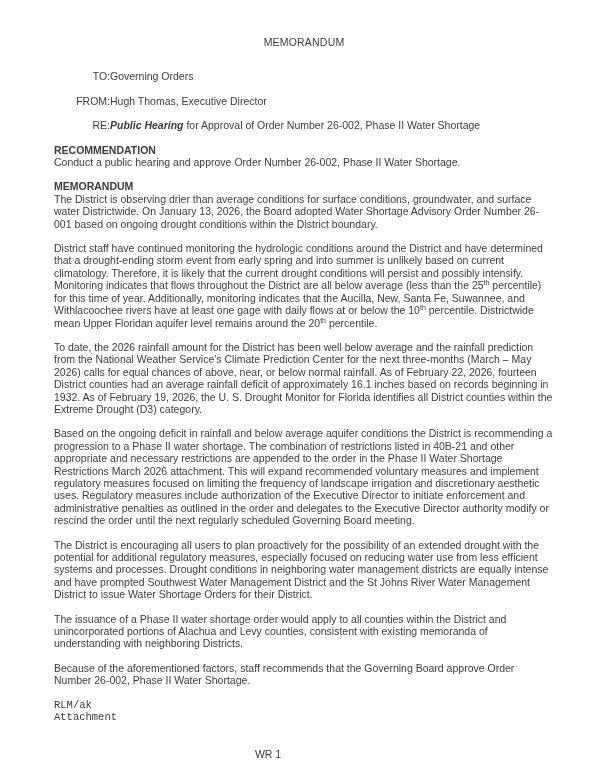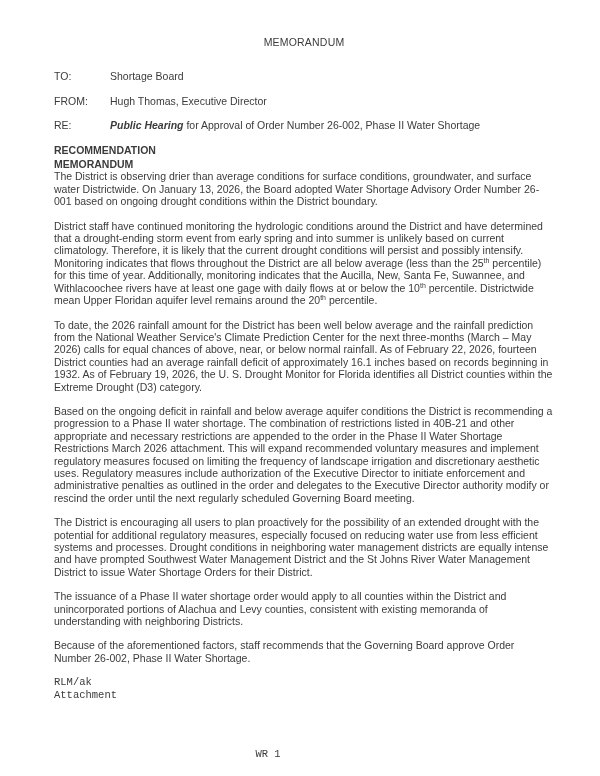--- a/index.html
+++ b/index.html
@@ -25,20 +25,21 @@
     margin-bottom: 22px;
     letter-spacing: 0.2px;
   }
   .hdr-row {
     display: flex;
     margin-bottom: 12px;
   }
   .hdr-label {
     width: 56px;
     flex: 0 0 56px;
+    text-align: right;
   }
   .hdr-value {
     flex: 1;
   }
   .section-heading {
     font-weight: bold;
     margin-top: 2px;
   }
   .para {
     margin: 0 0 12px 0;
@@ -55,46 +56,46 @@
   .closing {
     margin-top: 0;
     font-family: Liberation Mono, monospace;
   }
   .page-footer {
     position: absolute;
     left: 0;
     top: 748px;
     width: 536px;
     text-align: center;
-    font-family: Liberation Mono, monospace;
   }
 </style>
 </head>
 <body>
 
 <div class="page">
   <div class="memo-title">MEMORANDUM</div>
 
   <div id="header-fields">
       <div class="hdr-row">
         <div class="hdr-label">TO:</div>
-        <div class="hdr-value"><span>Shortage Board</span></div>
+        <div class="hdr-value"><span>Governing Orders</span></div>
       </div>
       <div class="hdr-row">
         <div class="hdr-label">FROM:</div>
         <div class="hdr-value"><span>Hugh Thomas, Executive Director</span></div>
       </div>
       <div class="hdr-row">
         <div class="hdr-label">RE:</div>
         <div class="hdr-value"><span class="run-bi">Public Hearing</span><span> for Approval of Order Number 26-002, Phase II Water Shortage</span></div>
       </div>
     </div>
 
   <div id="memo-body">
       <div class="section-heading">RECOMMENDATION</div>
+      <div class="para"><span>Conduct a public hearing and approve Order Number 26-002, Phase II Water Shortage.</span></div>
       <div class="section-heading">MEMORANDUM</div>
       <div class="para"><span>The District is observing drier than average conditions for surface conditions, groundwater, and surface water Districtwide. On January 13, 2026, the Board adopted Water Shortage Advisory Order Number 26-001 based on ongoing drought conditions within the District boundary.</span></div>
       <div class="para"><span>District staff have continued monitoring the hydrologic conditions around the District and have determined that a drought-ending storm event from early spring and into summer is unlikely based on current climatology. Therefore, it is likely that the current drought conditions will persist and possibly intensify. Monitoring indicates that flows throughout the District are all below average (less than the 25</span><sup>th</sup><span> percentile) for this time of year. Additionally, monitoring indicates that the Aucilla, New, Santa Fe, Suwannee, and Withlacoochee rivers have at least one gage with daily flows at or below the 10</span><sup>th</sup><span> percentile. Districtwide mean Upper Floridan aquifer level remains around the 20</span><sup>th</sup><span> percentile.</span></div>
       <div class="para"><span>To date, the 2026 rainfall amount for the District has been well below average and the rainfall prediction from the National Weather Service's Climate Prediction Center for the next three-months (March – May 2026) calls for equal chances of above, near, or below normal rainfall. As of February 22, 2026, fourteen District counties had an average rainfall deficit of approximately 16.1 inches based on records beginning in 1932. As of February 19, 2026, the U. S. Drought Monitor for Florida identifies all District counties within the Extreme Drought (D3) category.</span></div>
       <div class="para"><span>Based on the ongoing deficit in rainfall and below average aquifer conditions the District is recommending a progression to a Phase II water shortage. The combination of restrictions listed in 40B-21 and other appropriate and necessary restrictions are appended to the order in the Phase II Water Shortage Restrictions March 2026 attachment. This will expand recommended voluntary measures and implement regulatory measures focused on limiting the frequency of landscape irrigation and discretionary aesthetic uses. Regulatory measures include authorization of the Executive Director to initiate enforcement and administrative penalties as outlined in the order and delegates to the Executive Director authority modify or rescind the order until the next regularly scheduled Governing Board meeting.</span></div>
       <div class="para"><span>The District is encouraging all users to plan proactively for the possibility of an extended drought with the potential for additional regulatory measures, especially focused on reducing water use from less efficient systems and processes. Drought conditions in neighboring water management districts are equally intense and have prompted Southwest Water Management District and the St Johns River Water Management District to issue Water Shortage Orders for their District.</span></div>
       <div class="para"><span>The issuance of a Phase II water shortage order would apply to all counties within the District and unincorporated portions of Alachua and Levy counties, consistent with existing memoranda of understanding with neighboring Districts.</span></div>
       <div class="para"><span>Because of the aforementioned factors, staff recommends that the Governing Board approve Order Number 26-002, Phase II Water Shortage.</span></div>
     </div>
 

